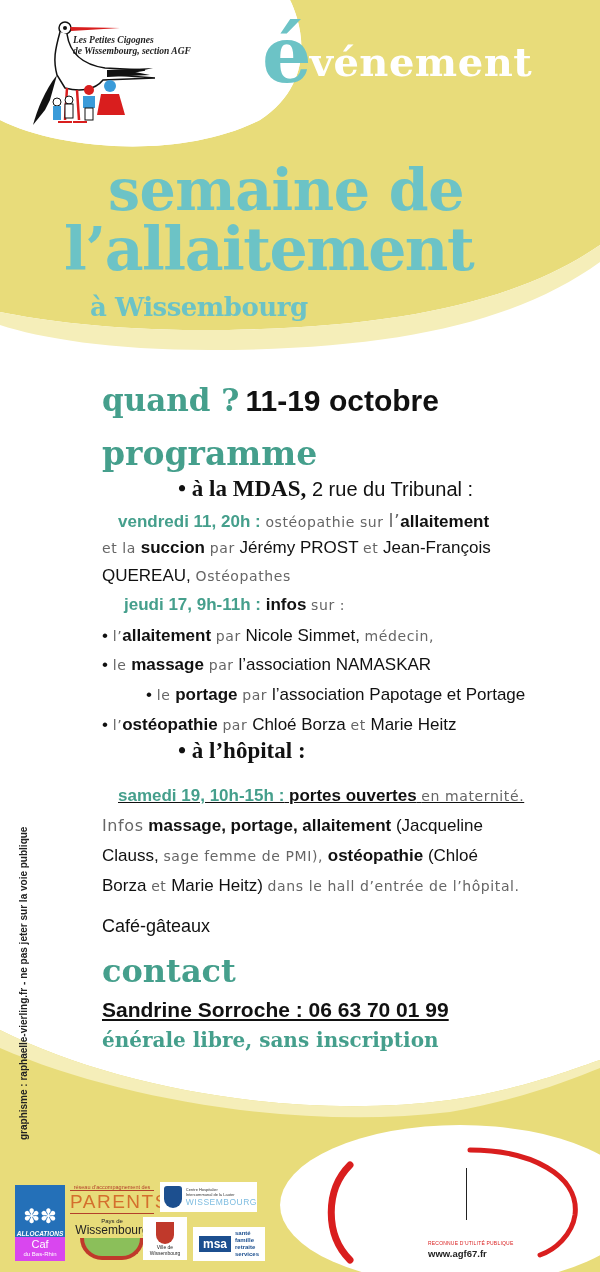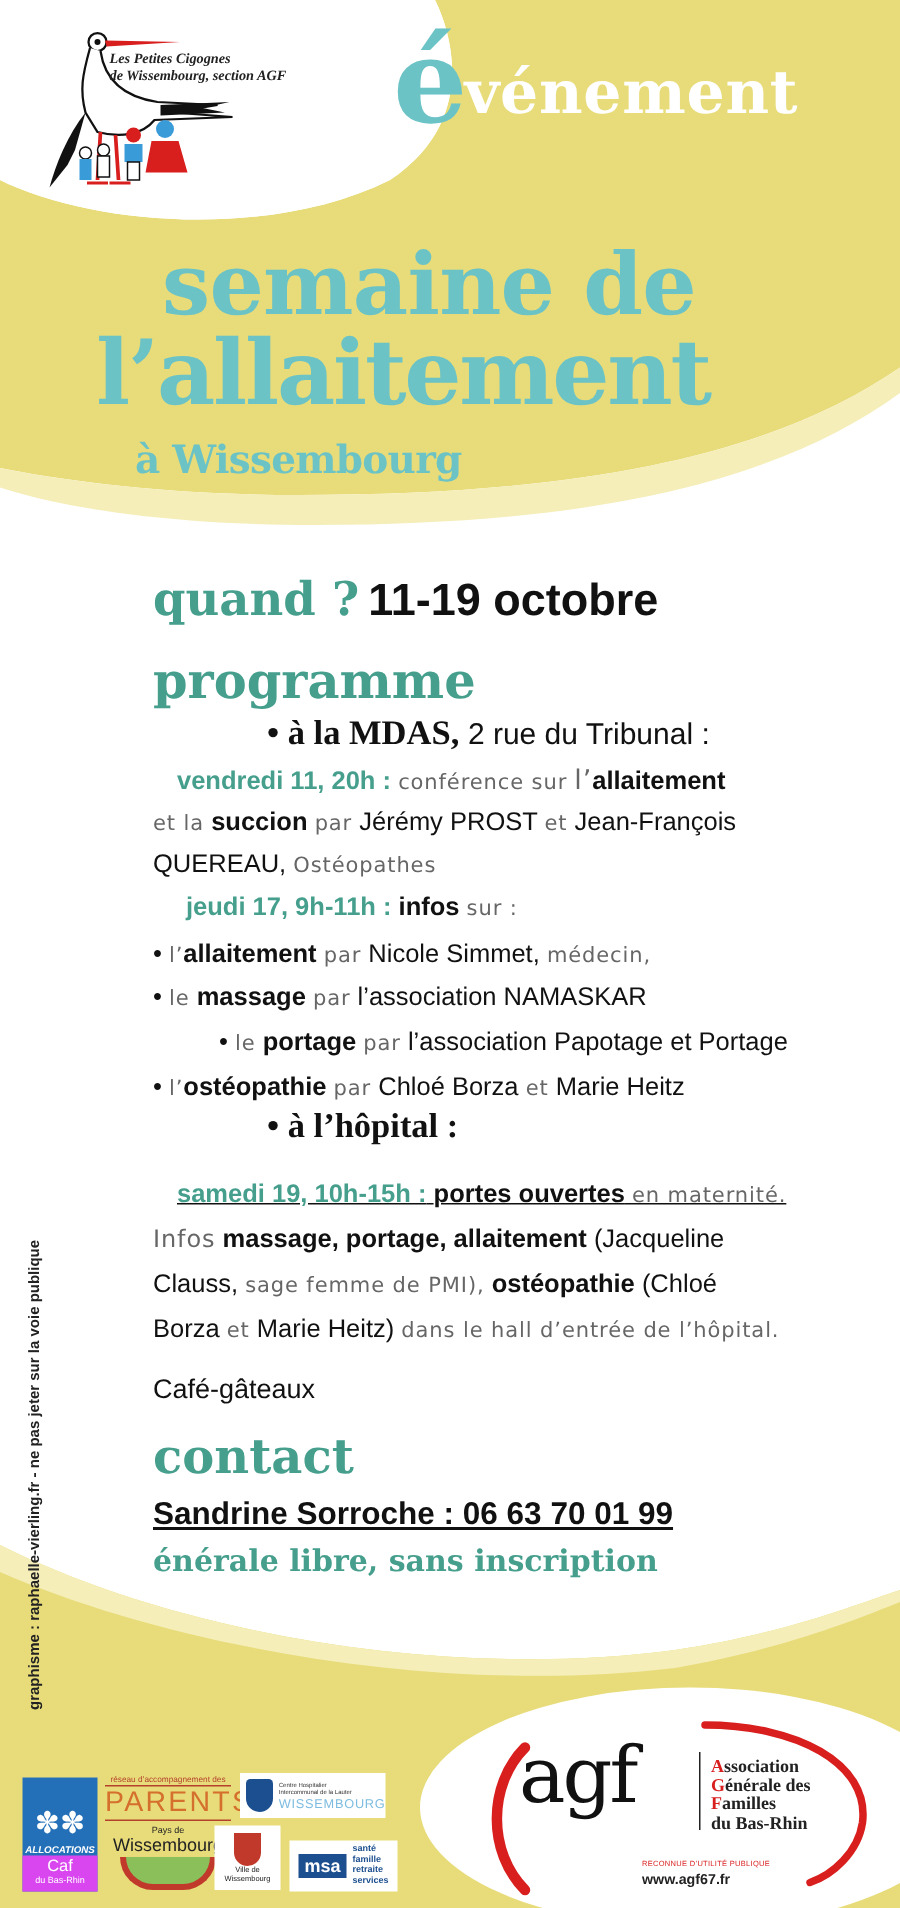--- a/index.html
+++ b/index.html
@@ -131,21 +131,21 @@
   <div class="row programme h-serif">programme</div>
 
   <div class="row loc" style="left:78px; top:94px;">
     <span>•</span>
     <span>à la MDAS,</span>
     <span class="plain">2 rue du Tribunal :</span>
   </div>
 
   <div class="row line" style="left:18px; top:128px;">
     <span class="green">vendredi 11, 20h :</span>
-    <span class="thin">conférence sur</span>
+    <span class="thin">ostéopathie sur</span>
     <span class="thin" style="font-size:18px">l’</span><span class="b">allaitement</span>
   </div>
   <div class="row line" style="left:2px; top:156px;">
     <span class="thin">et la</span>
     <span class="b">succion</span>
     <span class="thin">par</span>
     <span>Jérémy PROST</span>
     <span class="thin">et</span>
     <span>Jean-François</span>
   </div>
@@ -259,23 +259,16 @@
     <div class="t">
       <div>santé</div>
       <div>famille</div>
       <div>retraite</div>
       <div>services</div>
     </div>
   </div>
 </div>
 
 <div class="agf">
-  <div class="agf-word">agf</div>
   <div class="agf-bar"></div>
-  <div class="agf-name">
-    <div><span class="r">A</span><span>ssociation</span></div>
-    <div><span class="r">G</span><span>énérale des</span></div>
-    <div><span class="r">F</span><span>amilles</span></div>
-    <div>du Bas-Rhin</div>
-  </div>
   <div class="agf-reconnue">RECONNUE D’UTILITÉ PUBLIQUE</div>
   <div class="agf-url">www.agf67.fr</div>
 </div>
 
 </body></html>

